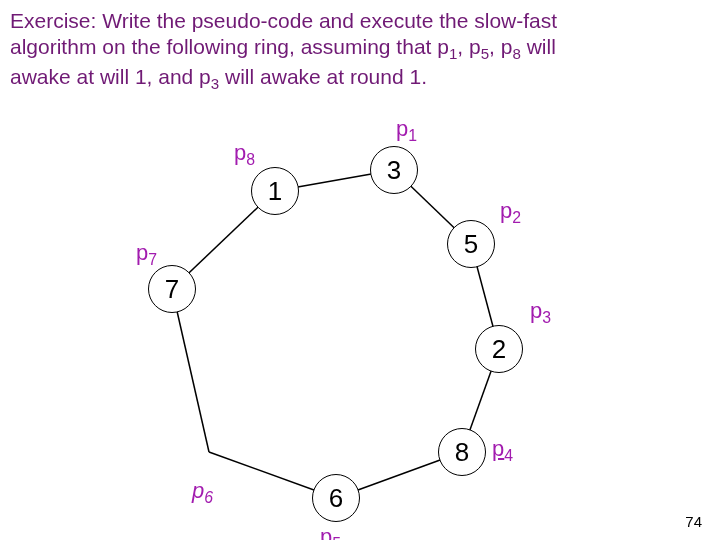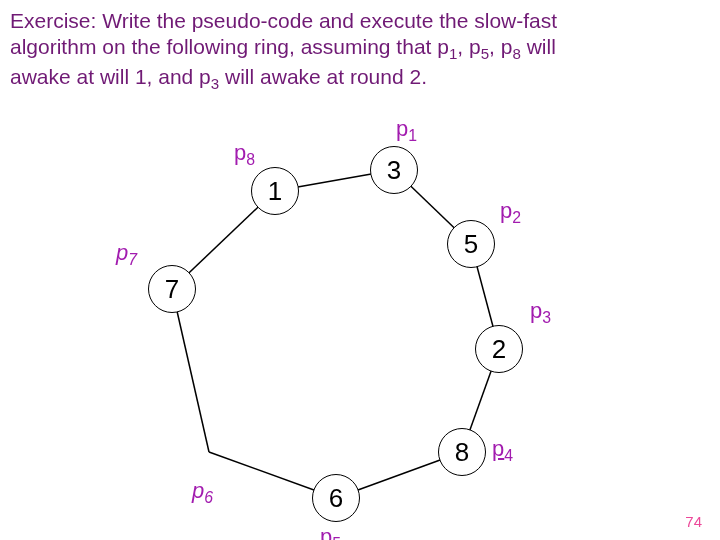--- a/index.html
+++ b/index.html
@@ -52,30 +52,30 @@
     position: absolute;
     top: 0; left: 0;
     width: 720px; height: 440px;
     z-index: 1;
   }
   .page-num {
     position: absolute;
     right: 18px;
     bottom: 10px;
     font-size: 15px;
-    color: #ec4899;
+    color: #000000;
   }
 </style>
 </head>
 <body>
 
 <div class="exercise-text">
   <span>Exercise: Write the pseudo-code and execute the slow-fast</span><br>
   <span>algorithm on the following ring, assuming that p</span><span class="sub">1</span><span>, p</span><span class="sub">5</span><span>, p</span><span class="sub">8</span><span> will</span><br>
-  <span>awake at will 1, and p</span><span class="sub">3</span><span> will awake at round 2.</span>
+  <span>awake at will 1, and p</span><span class="sub">3</span><span> will awake at round 1.</span>
 </div>
 
 <div class="diagram">
 
   <svg class="edges">
     <line x1="394" y1="70" x2="471" y2="144" stroke="#000" stroke-width="1.5"></line>
     <line x1="471" y1="144" x2="499" y2="249" stroke="#000" stroke-width="1.5"></line>
     <line x1="499" y1="249" x2="462" y2="352" stroke="#000" stroke-width="1.5"></line>
     <line x1="462" y1="352" x2="336" y2="398" stroke="#000" stroke-width="1.5"></line>
     <line x1="336" y1="398" x2="209" y2="352" stroke="#000" stroke-width="1.5"></line>
@@ -105,18 +105,18 @@
   <div class="node" style="left:251px; top:67px;">
       <span>1</span>
     </div>
 
   <div class="plabel" style="left:396px; top:16px;"><span>p</span><span class="sub">1</span></div>
   <div class="plabel" style="left:500px; top:98px;"><span>p</span><span class="sub">2</span></div>
   <div class="plabel" style="left:530px; top:198px;"><span>p</span><span class="sub">3</span></div>
   <div class="plabel" style="left:492px; top:336px;text-decoration:underline;"><span>p</span><span class="sub">4</span></div>
   <div class="plabel" style="left:320px; top:424px;"><span>p</span><span class="sub">5</span></div>
   <div class="plabel" style="left:192px; top:378px;font-style:italic;"><span>p</span><span class="sub">6</span></div>
-  <div class="plabel" style="left:116px; top:140px;font-style:italic;"><span>p</span><span class="sub">7</span></div>
+  <div class="plabel" style="left:136px; top:140px;"><span>p</span><span class="sub">7</span></div>
   <div class="plabel" style="left:234px; top:40px;"><span>p</span><span class="sub">8</span></div>
 
 </div>
 
 <div class="page-num">74</div>
 
 </body></html>

